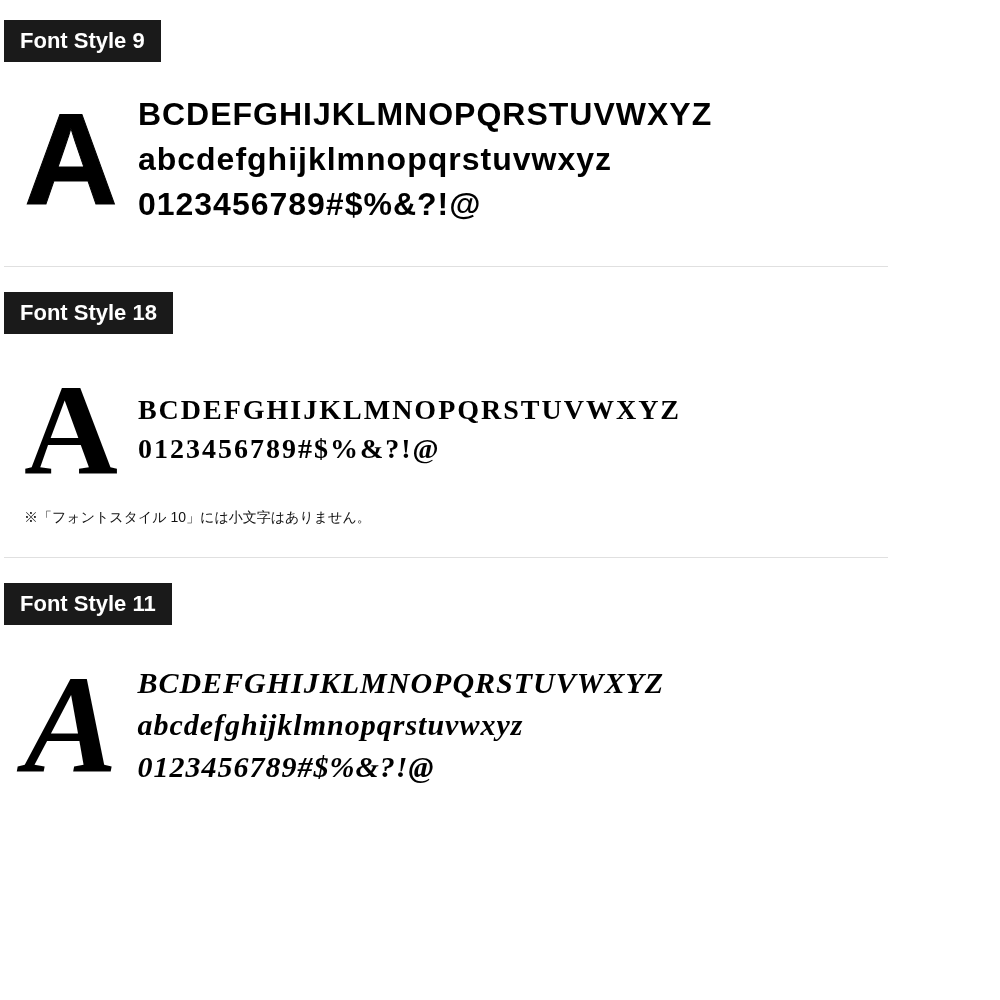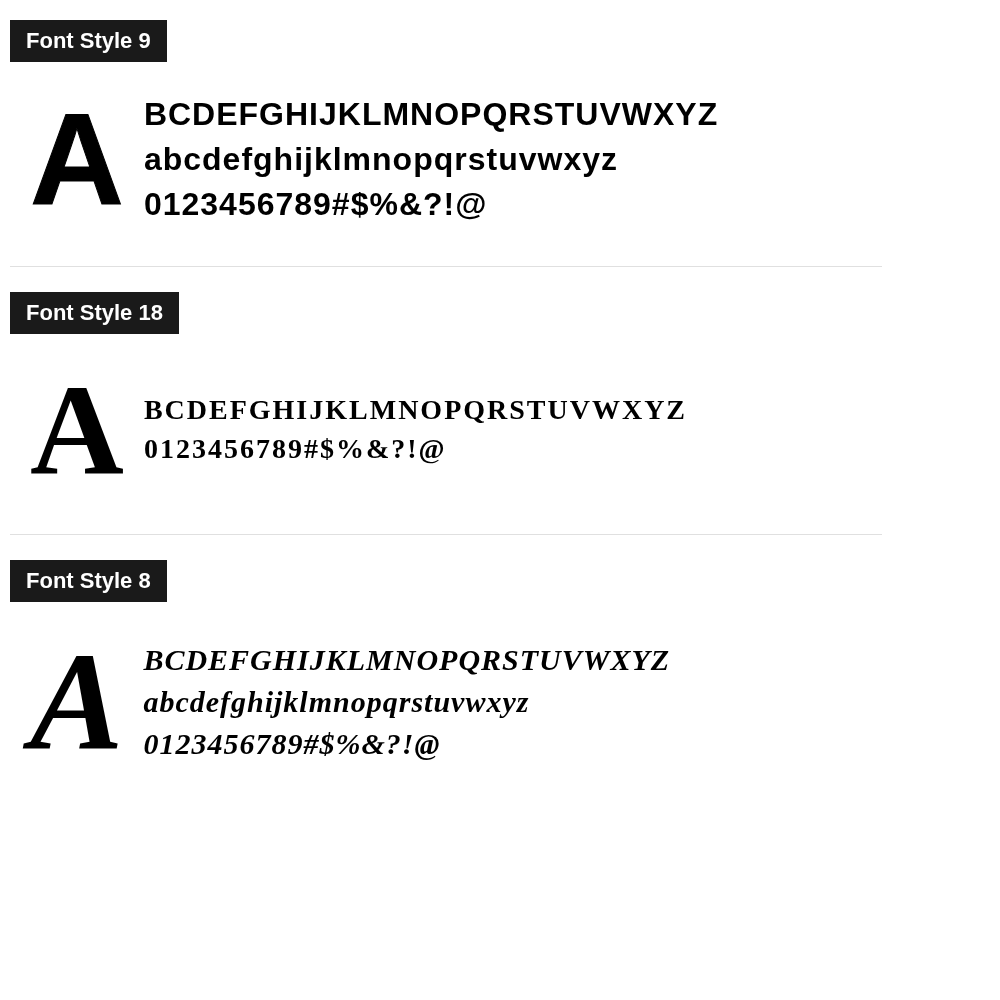--- a/index.html
+++ b/index.html
@@ -8,21 +8,21 @@
       background: #fff;
       width: 1000px;
       min-height: 1000px;
       font-family: sans-serif;
       overflow-x: hidden;
     }
 
     .page-container {
       width: 892px;
       background: #fff;
-      padding: 20px 10px;
+      padding: 20px 4px;
     }
 
     .font-section {
       margin-bottom: 30px;
     }
 
     .section-header {
       display: inline-block;
       background: #1a1a1a;
       color: #fff;
@@ -135,26 +135,27 @@
 
   <div class="font-section">
     <div class="section-header">Font Style 18</div>
     <div class="font-demo">
       <div class="big-letter style10-big">A</div>
       <div class="char-lines style10-chars">
         <div>BCDEFGHIJKLMNOPQRSTUVWXYZ</div>
         <div>0123456789#$%&amp;?!@</div>
       </div>
     </div>
+    <div class="note-text">※「フォントスタイル 10」には小文字はありません。</div>
   </div>
 
   <div class="divider"></div>
 
   <div class="font-section">
-    <div class="section-header">Font Style 8</div>
+    <div class="section-header">Font Style 11</div>
     <div class="font-demo">
       <div class="big-letter style11-big">A</div>
       <div class="char-lines style11-chars">
         <div>BCDEFGHIJKLMNOPQRSTUVWXYZ</div>
         <div>abcdefghijklmnopqrstuvwxyz</div>
         <div>0123456789#$%&amp;?!@</div>
       </div>
     </div>
   </div>
 

